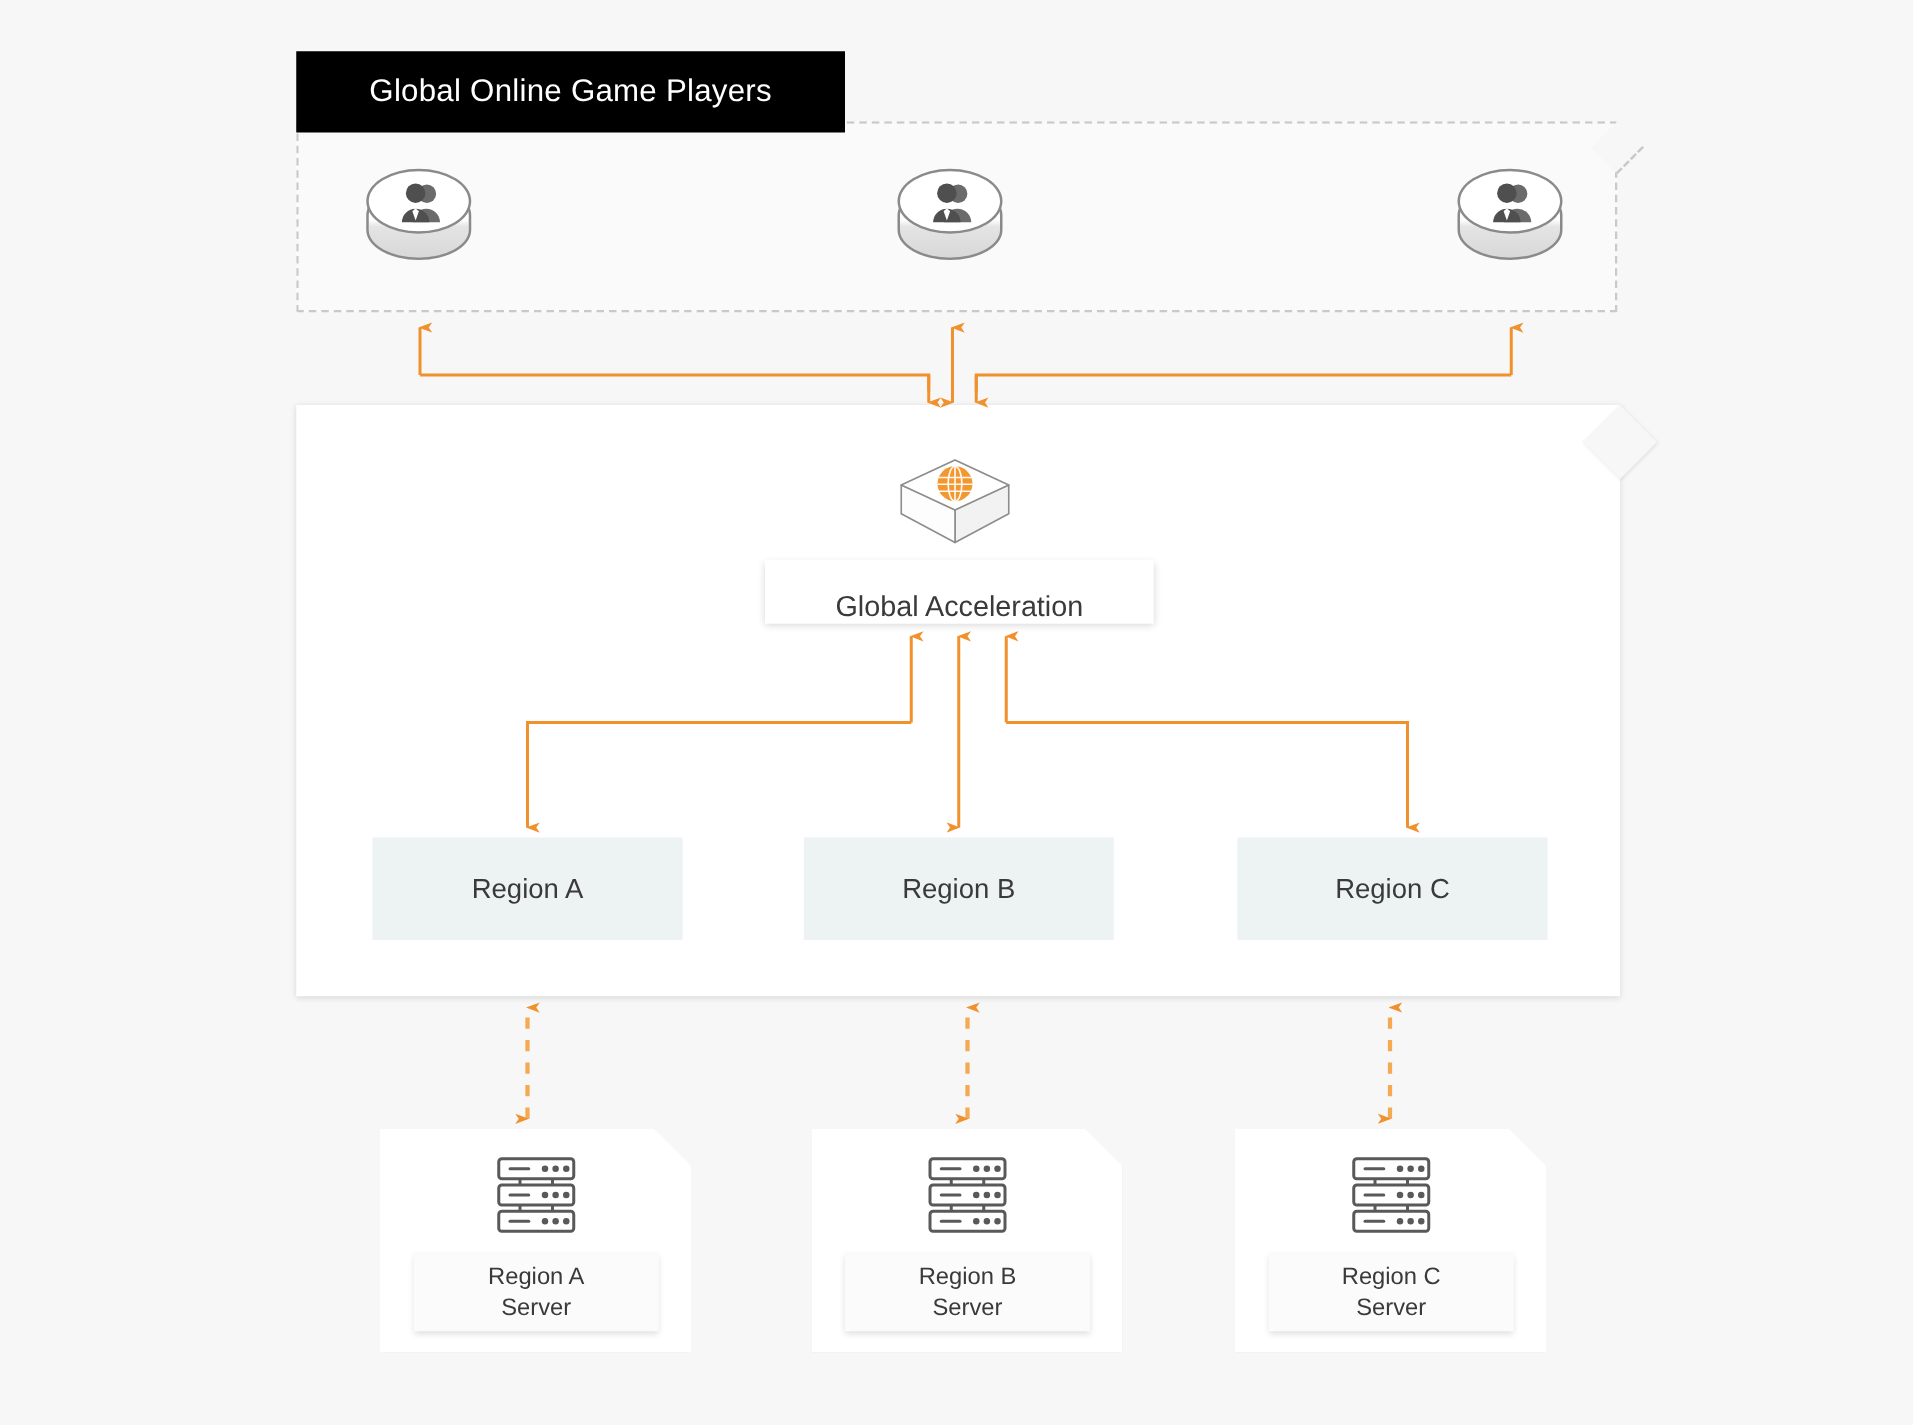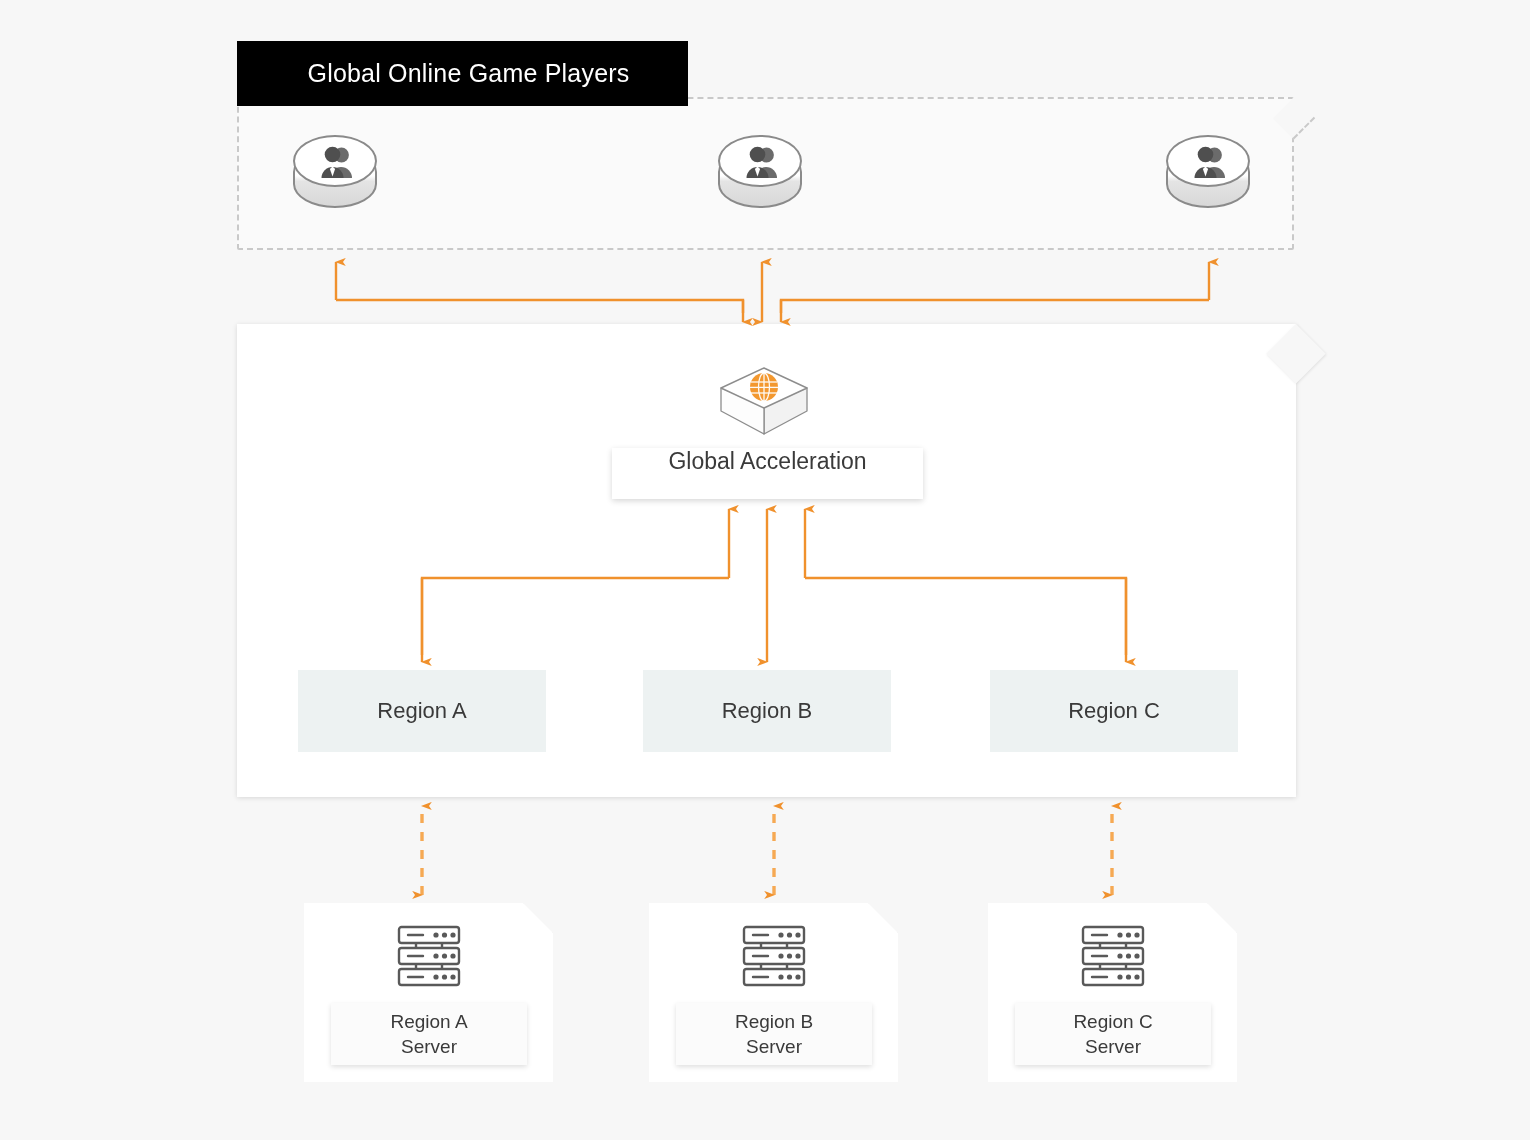--- a/index.html
+++ b/index.html
@@ -28,21 +28,20 @@
     width: 439px;
     height: 65px;
     background: #000000;
     color: #ffffff;
     display: flex;
     align-items: center;
     justify-content: center;
     font-size: 25px;
     letter-spacing: 0.2px;
     z-index: 30;
-    padding-left: 12px;
   }
 
   
   .players-zone {
     position: absolute;
     left: 237px;
     top: 97px;
     width: 1057px;
     height: 153px;
     border: 2px dashed #c9c9c9;
@@ -142,21 +141,21 @@
   }
   .ga-label {
     position: absolute;
     left: 612px;
     top: 448px;
     width: 311px;
     height: 51px;
     background: #ffffff;
     box-shadow: 0 2px 6px rgba(0,0,0,0.16);
     display: flex;
-    align-items: flex-start;
+    align-items: flex-end;
     justify-content: center;
     font-size: 23px;
     color: #3a3a3a;
     z-index: 21;
   }
 
   
   .region-box {
     position: absolute;
     top: 670px;

